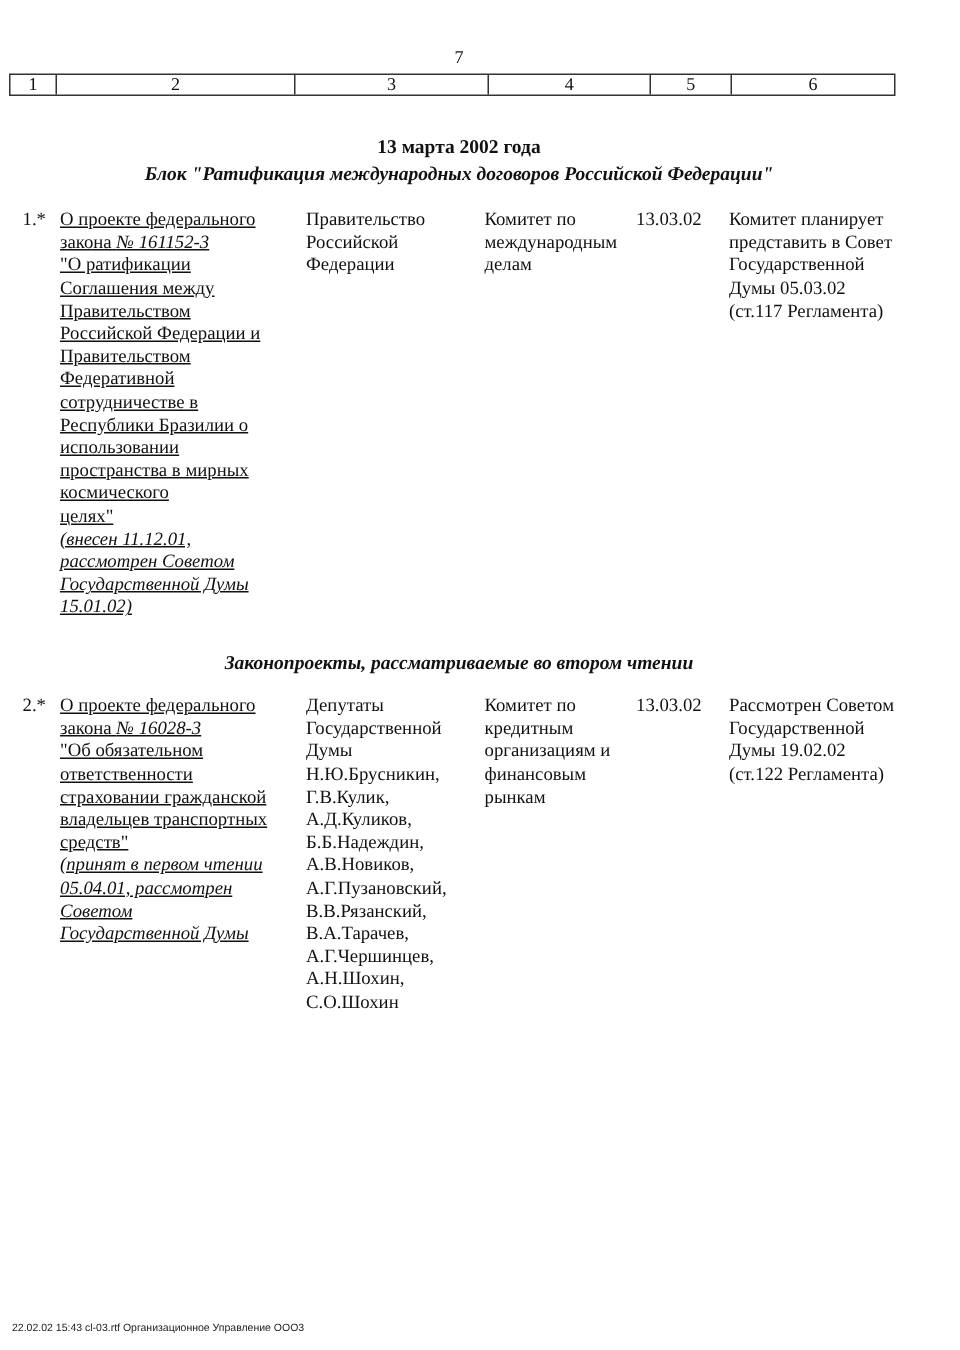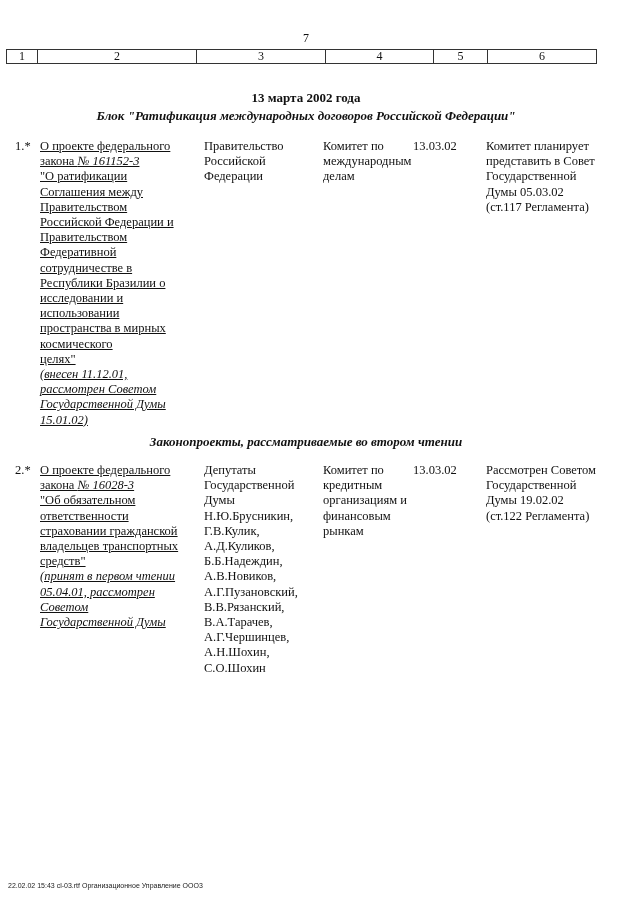--- a/index.html
+++ b/index.html
@@ -26,21 +26,21 @@
   }
   .sh1 { top: 108px; }
   .sh2 { top: 434px; }
   .item { position: absolute; left: 0; width: 640px; line-height: 15.2px; font-size: 12.5px; }
   .item1 { top: 139px; }
   .item2 { top: 463px; }
   .item .num { position: absolute; left: 15px; }
   .item .c2 { position: absolute; left: 40px; width: 155px; text-decoration: underline; }
   .item .c3 { position: absolute; left: 204px; width: 125px; }
   .item .c4 { position: absolute; left: 323px; width: 105px; }
-  .item .c5 { position: absolute; left: 413px; width: 52px; }
+  .item .c5 { position: absolute; left: 424px; width: 52px; }
   .item .c6 { position: absolute; left: 486px; width: 140px; }
   .it { font-style: italic; }
   .line { display: block; white-space: nowrap; }
   .footer { position: absolute; top: 882px; left: 8px; font-family: "Liberation Sans", sans-serif; font-size: 7px; color: #222; }
 </style>
 </head>
 <body>
 
 <div class="page-num">7</div>
 
@@ -64,21 +64,20 @@
     <span class="line"><span>закона </span><span class="it">№ 161152-3</span></span>
     <div>
         <span class="line">"О ратификации</span>
         <span class="line">Соглашения между</span>
         <span class="line">Правительством</span>
         <span class="line">Российской Федерации и</span>
         <span class="line">Правительством</span>
         <span class="line">Федеративной</span>
         <span class="line">сотрудничестве в</span>
         <span class="line">Республики Бразилии о</span>
-        <span class="line">исследовании и</span>
         <span class="line">использовании</span>
         <span class="line">пространства в мирных</span>
         <span class="line">космического</span>
         <span class="line">целях"</span>
       </div>
     <div class="it">
         <span class="line">(внесен 11.12.01,</span>
         <span class="line">рассмотрен Советом</span>
         <span class="line">Государственной Думы</span>
         <span class="line">15.01.02)</span>

